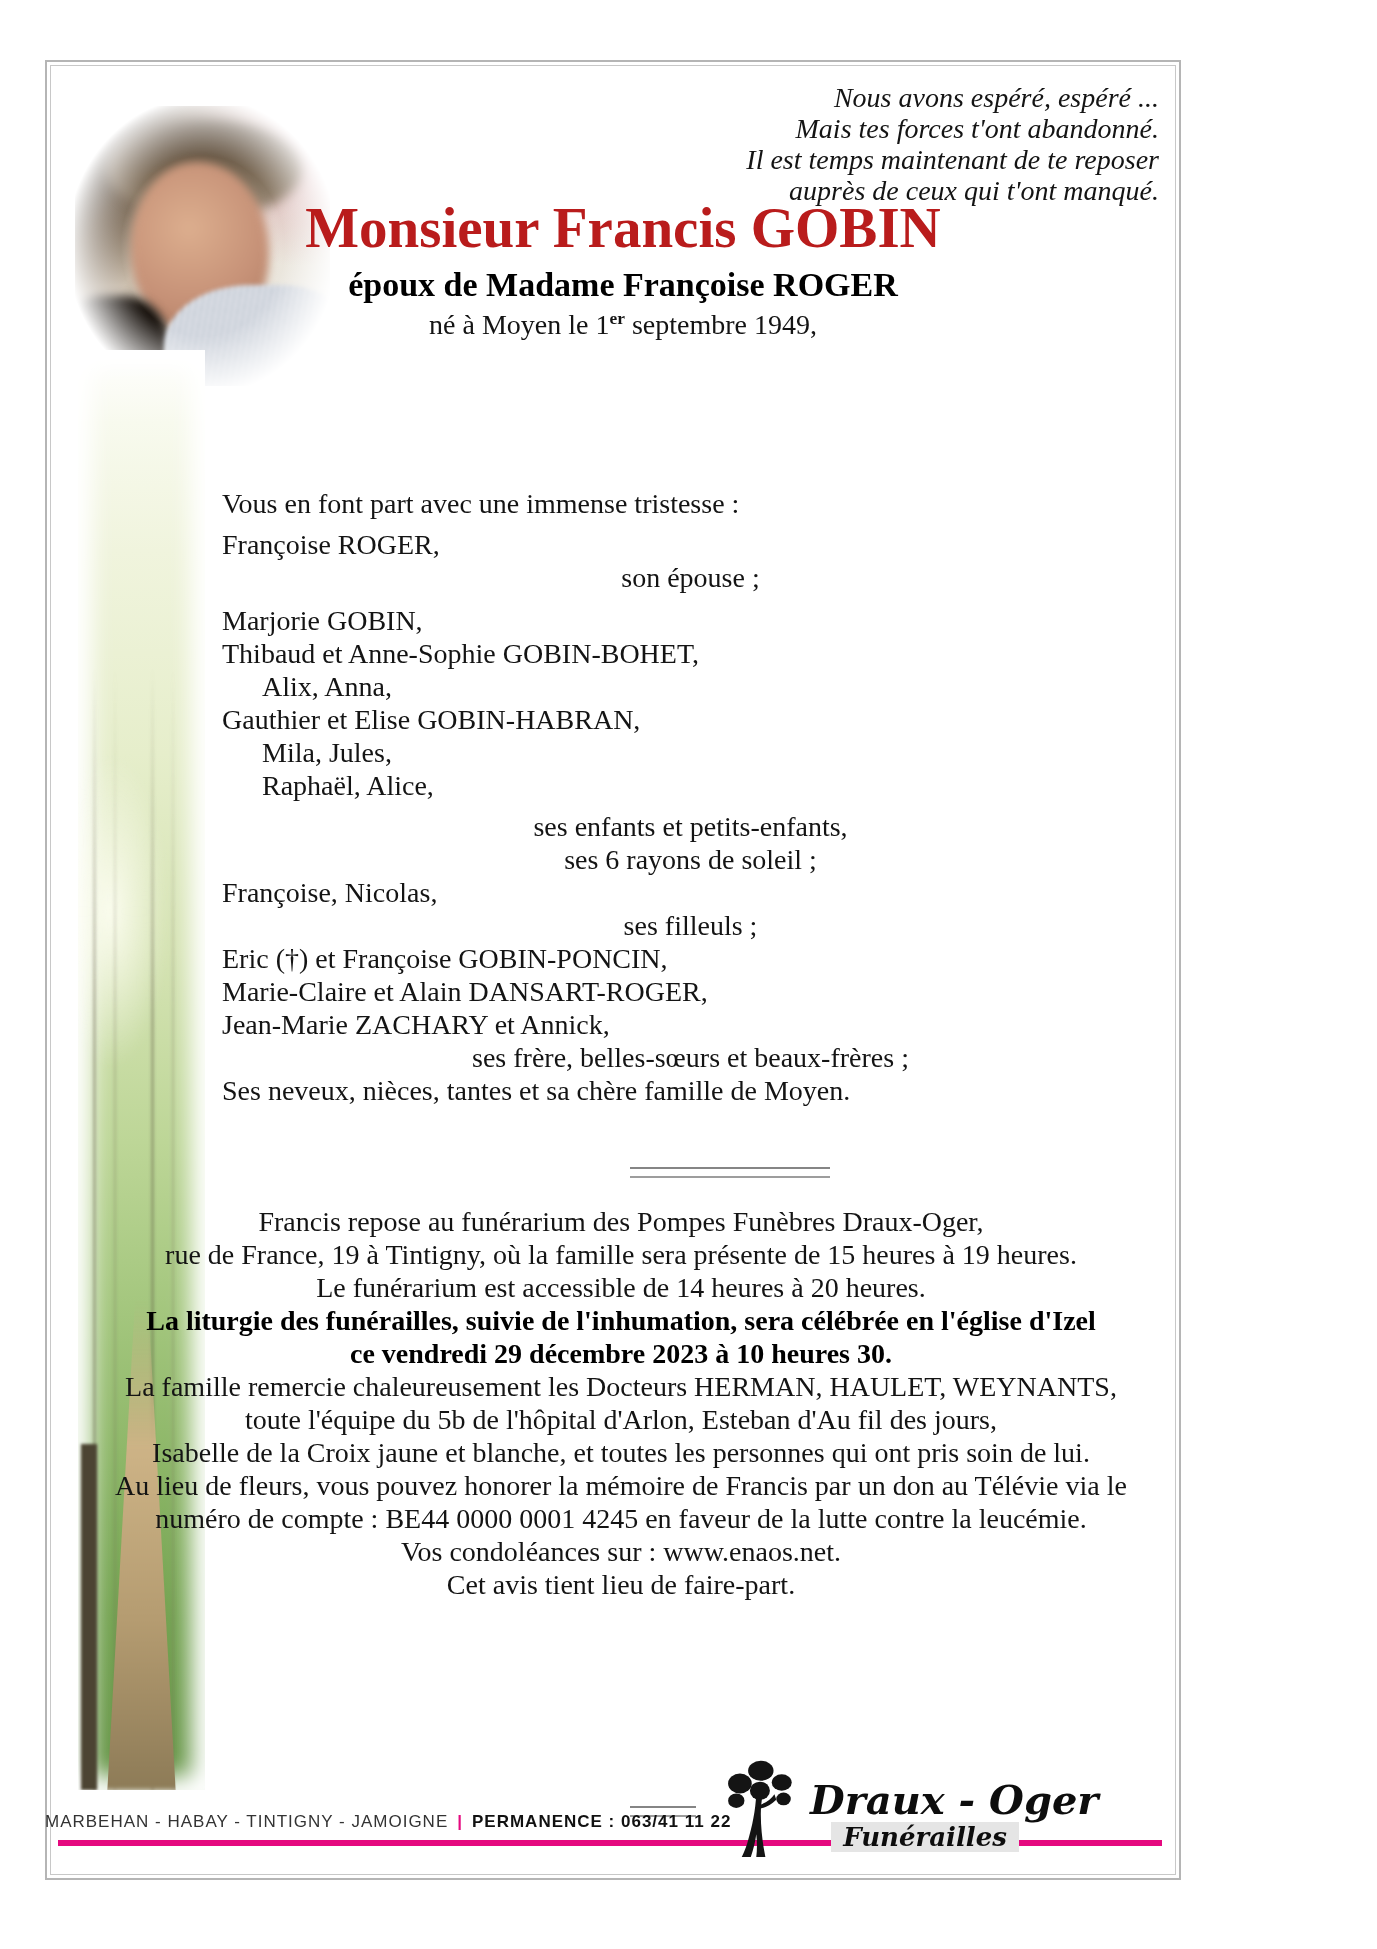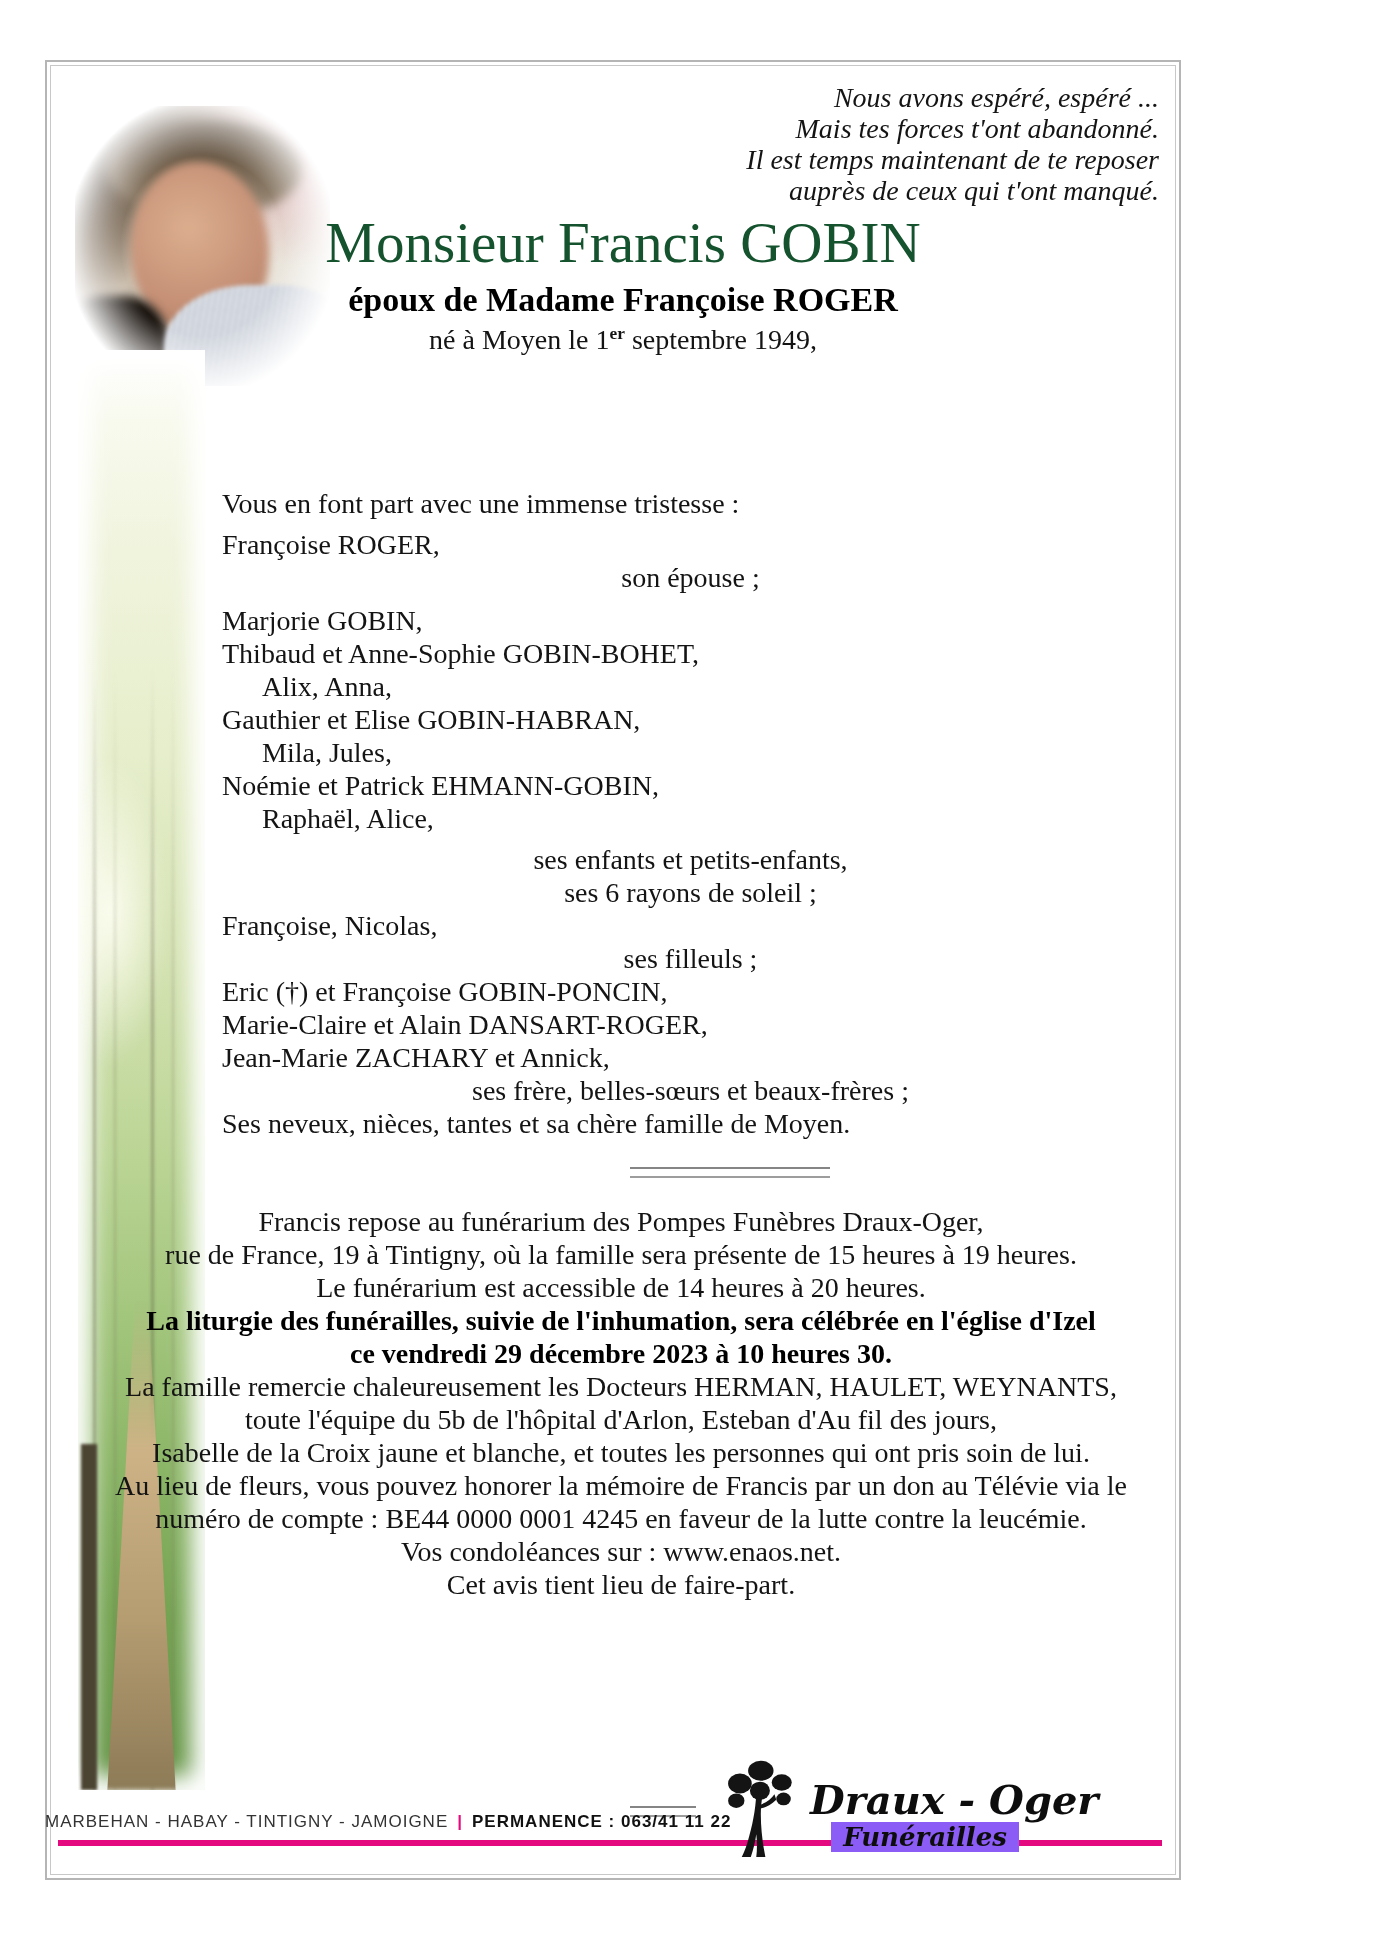--- a/index.html
+++ b/index.html
@@ -39,21 +39,21 @@
   .forest .path{position:absolute;left:18%;bottom:0;width:64%;height:34%;
     background:linear-gradient(180deg,rgba(203,183,134,0) 0%,#cdb386 30%,#b59c71 65%,#8d7b57 100%);
     clip-path:polygon(42% 0,58% 0,92% 100%,8% 100%);filter:blur(2.5px);}
   .forest .big-trunk{position:absolute;left:2%;bottom:0;width:13%;height:24%;background:#4c4433;filter:blur(1.5px);}
   .forest .glow{position:absolute;left:-20%;top:28%;width:90%;height:22%;border-radius:50%;
     background:radial-gradient(closest-side,rgba(255,255,245,.9),transparent);filter:blur(6px);}
   
   .epitaph{position:absolute;top:82px;right:67px;text-align:right;font-style:italic;
     font-size:28px;line-height:31px;}
   .header{position:absolute;top:198px;left:80px;right:60px;text-align:center;}
-  .title{font-size:57px;font-weight:normal;line-height:60px;margin:15px 0 8px 0;color:#14532d;}
+  .title{font-size:57px;font-weight:bold;line-height:60px;margin:0 0 8px 0;color:#b91c1c;}
   .subtitle{font-size:34px;font-weight:bold;line-height:38px;margin:0 0 4px 0;color:#000;}
   .small-line{font-size:28px;line-height:33px;}
   .small-line sup{font-size:0.62em;vertical-align:super;line-height:0;font-weight:bold;}
   .family{position:absolute;top:487px;left:222px;right:67px;font-size:28px;line-height:33px;}
   .family .intro{margin-bottom:8px;}
   .family .l{text-align:left;}
   .family .i{text-align:left;padding-left:40px;}
   .family .r{text-align:center;}
   .family .gap{margin-top:10px;}
   .family .gap-sm{margin-top:8px;}
@@ -68,21 +68,21 @@
   
   .footer-text{position:absolute;top:1812px;left:45px;font-family:"Liberation Sans", sans-serif;
     font-size:17px;letter-spacing:1px;color:#333;white-space:nowrap;}
   .footer-text .sep{font-weight:bold;margin:0 9px;}
   .footer-text .perm{font-weight:bold;color:#111;}
   .pink-line{position:absolute;top:1840px;left:58px;right:64px;height:6px;}
   .logo-tree{position:absolute;left:717px;top:1758px;width:84px;height:100px;}
   .brand-name{position:absolute;left:810px;top:1776px;width:230px;text-align:center;
     font-family:"DejaVu Serif", serif;font-style:italic;font-weight:bold;font-size:40px;color:#0d0d0d;white-space:nowrap;}
   .brand-sub{position:absolute;left:810px;top:1822px;width:230px;text-align:center;}
-  .brand-sub span{display:inline-block;background:#8b5cf6;padding:0 12px;
+  .brand-sub span{display:inline-block;background:#e5e5e5;padding:0 12px;
     font-family:"DejaVu Serif", serif;font-style:italic;font-weight:bold;font-size:26px;color:#0d0d0d;}
 </style>
 </head>
 <body>
 
 <div class="page">
 
   <div class="frame"></div>
 
   <div class="portrait">
@@ -115,21 +115,20 @@
 
   <div class="family">
     <div class="intro">Vous en font part avec une immense tristesse :</div>
     <div class="l">Françoise ROGER,</div>
     <div class="r">son épouse ;</div>
     <div class="l gap">Marjorie GOBIN,</div>
     <div class="l">Thibaud et Anne-Sophie GOBIN-BOHET,</div>
     <div class="i">Alix, Anna,</div>
     <div class="l">Gauthier et Elise GOBIN-HABRAN,</div>
     <div class="i">Mila, Jules,</div>
-    <div class="l">Noémie et Patrick EHMANN-GOBIN,</div>
     <div class="i">Raphaël, Alice,</div>
     <div class="r gap-sm">ses enfants et petits-enfants,</div>
     <div class="r">ses 6 rayons de soleil ;</div>
     <div class="l">Françoise, Nicolas,</div>
     <div class="r">ses filleuls ;</div>
     <div class="l">Eric (†) et Françoise GOBIN-PONCIN,</div>
     <div class="l">Marie-Claire et Alain DANSART-ROGER,</div>
     <div class="l">Jean-Marie ZACHARY et Annick,</div>
     <div class="r">ses frère, belles-sœurs et beaux-frères ;</div>
     <div class="l">Ses neveux, nièces, tantes et sa chère famille de Moyen.</div>

